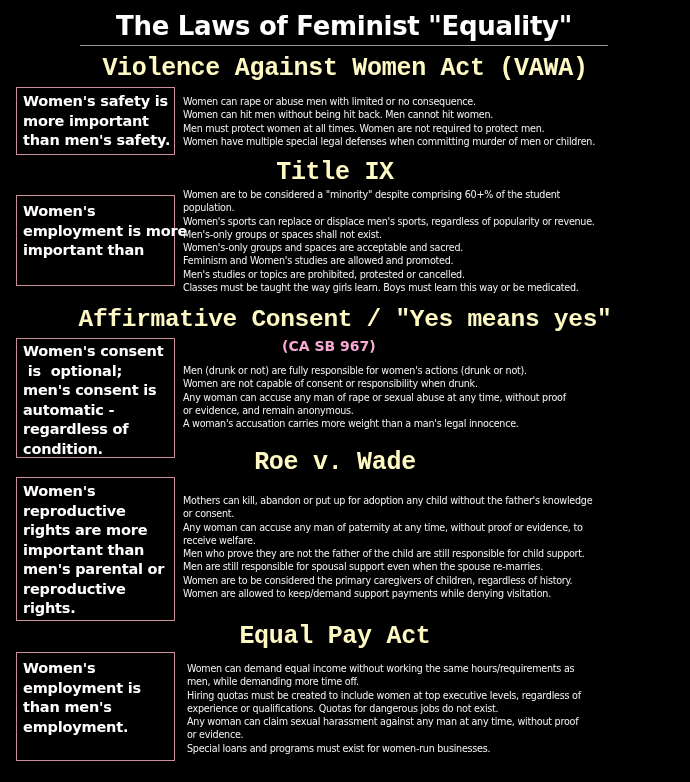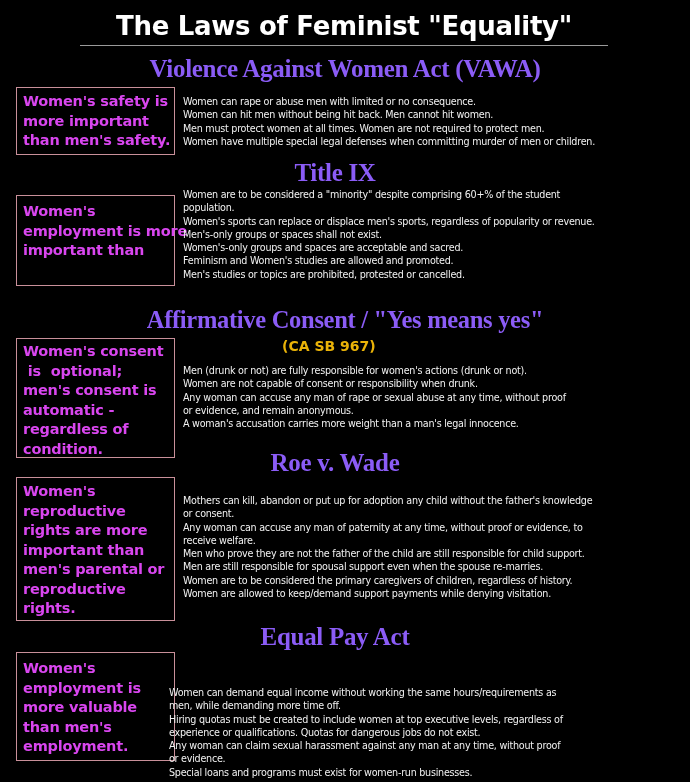--- a/index.html
+++ b/index.html
@@ -32,47 +32,47 @@
     .title-rule {
       position: absolute;
       left: 80px;
       top: 45px;
       width: 528px;
       height: 1px;
       background: #9a9a9a;
     }
     .section-heading {
       position: absolute;
-      font-family: Liberation Serif, serif;
+      font-family: Liberation Mono, monospace;
       font-weight: bold;
-      color: #8b5cf6;
+      color: #fef9c3;
       white-space: nowrap;
       text-align: center;
       letter-spacing: -0.3px;
     }
     .sub-heading {
       position: absolute;
       font-family: "DejaVu Sans", sans-serif;
       font-weight: bold;
-      color: #eab308;
+      color: #f9a8d4;
       font-size: 14px;
       white-space: nowrap;
     }
     .claim-box {
       position: absolute;
       left: 16px;
       width: 159px;
       border: 1px solid #c9909a;
       box-sizing: border-box;
       padding: 4px 5px 3px 6px;
       font-family: "DejaVu Sans", sans-serif;
       font-weight: bold;
       font-size: 14.5px;
       line-height: 19.5px;
-      color: #d946ef;
+      color: #ffffff;
       letter-spacing: -0.2px;
     }
     .claim-box span {
       display: block;
       white-space: nowrap;
     }
     .law-list {
       position: absolute;
       left: 183px;
       margin: 0;
@@ -117,20 +117,21 @@
   <span>important than</span>
 </div>
 <ul class="law-list" style="top:188px;">
   <li>Women are to be considered a "minority" despite comprising 60+% of the student</li>
   <li>population.</li>
   <li>Women's sports can replace or displace men's sports, regardless of popularity or revenue.</li>
   <li>Men's-only groups or spaces shall not exist.</li>
   <li>Women's-only groups and spaces are acceptable and sacred.</li>
   <li>Feminism and Women's studies are allowed and promoted.</li>
   <li>Men's studies or topics are prohibited, protested or cancelled.</li>
+  <li>Classes must be taught the way girls learn. Boys must learn this way or be medicated.</li>
 </ul>
 
 <div class="section-heading" style="left:45px; top:303px; width:600px; font-size:24.5px; line-height:34px;">Affirmative Consent / "Yes means yes"</div>
 <div class="sub-heading" style="left:282px; top:338px;">(CA SB 967)</div>
 <div class="claim-box" style="top:338px; height:120px; padding-top:3px;">
   <span>Women's consent</span>
   <span style="white-space:pre;"> is  optional;</span>
   <span>men's consent is</span>
   <span>automatic -</span>
   <span>regardless of</span>
@@ -162,25 +163,24 @@
   <li>Men who prove they are not the father of the child are still responsible for child support.</li>
   <li>Men are still responsible for spousal support even when the spouse re-marries.</li>
   <li>Women are to be considered the primary caregivers of children, regardless of history.</li>
   <li>Women are allowed to keep/demand support payments while denying visitation.</li>
 </ul>
 
 <div class="section-heading" style="left:195px; top:620px; width:280px; font-size:25px; line-height:34px;">Equal Pay Act</div>
 <div class="claim-box" style="top:652px; height:109px; padding-top:6px;">
   <span>Women's</span>
   <span>employment is</span>
-  <span>more valuable</span>
   <span>than men's</span>
   <span>employment.</span>
 </div>
-<ul class="law-list" style="left:169px; top:662px;margin-top:24px;">
+<ul class="law-list" style="left:187px; top:662px;">
   <li>Women can demand equal income without working the same hours/requirements as</li>
   <li>men, while demanding more time off.</li>
   <li>Hiring quotas must be created to include women at top executive levels, regardless of</li>
   <li>experience or qualifications.  Quotas for dangerous jobs do not exist.</li>
   <li>Any woman can claim sexual harassment against any man at any time, without proof</li>
   <li>or evidence.</li>
   <li>Special loans and programs must exist for women-run businesses.</li>
 </ul>
 
 </body></html>

